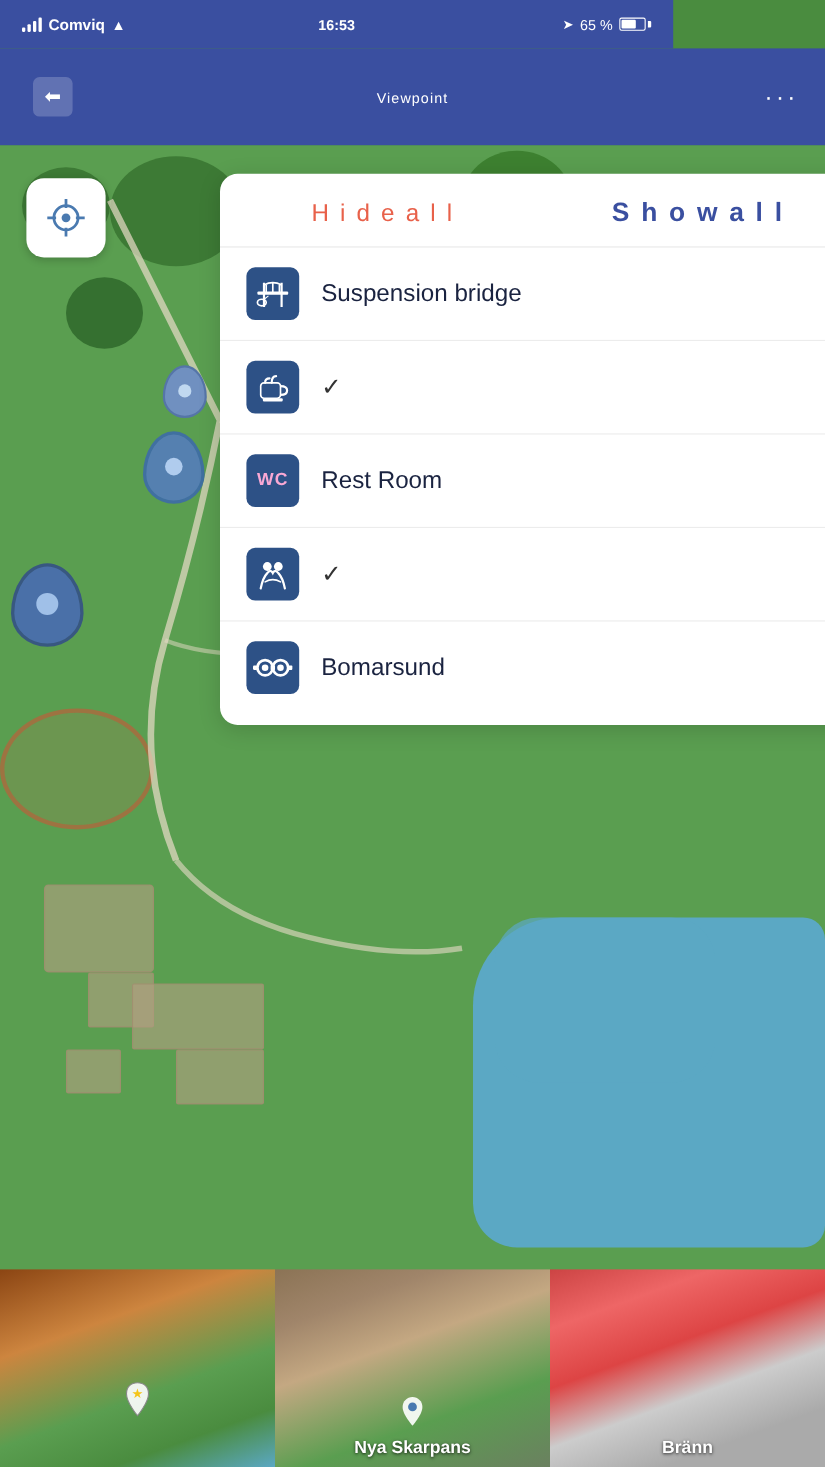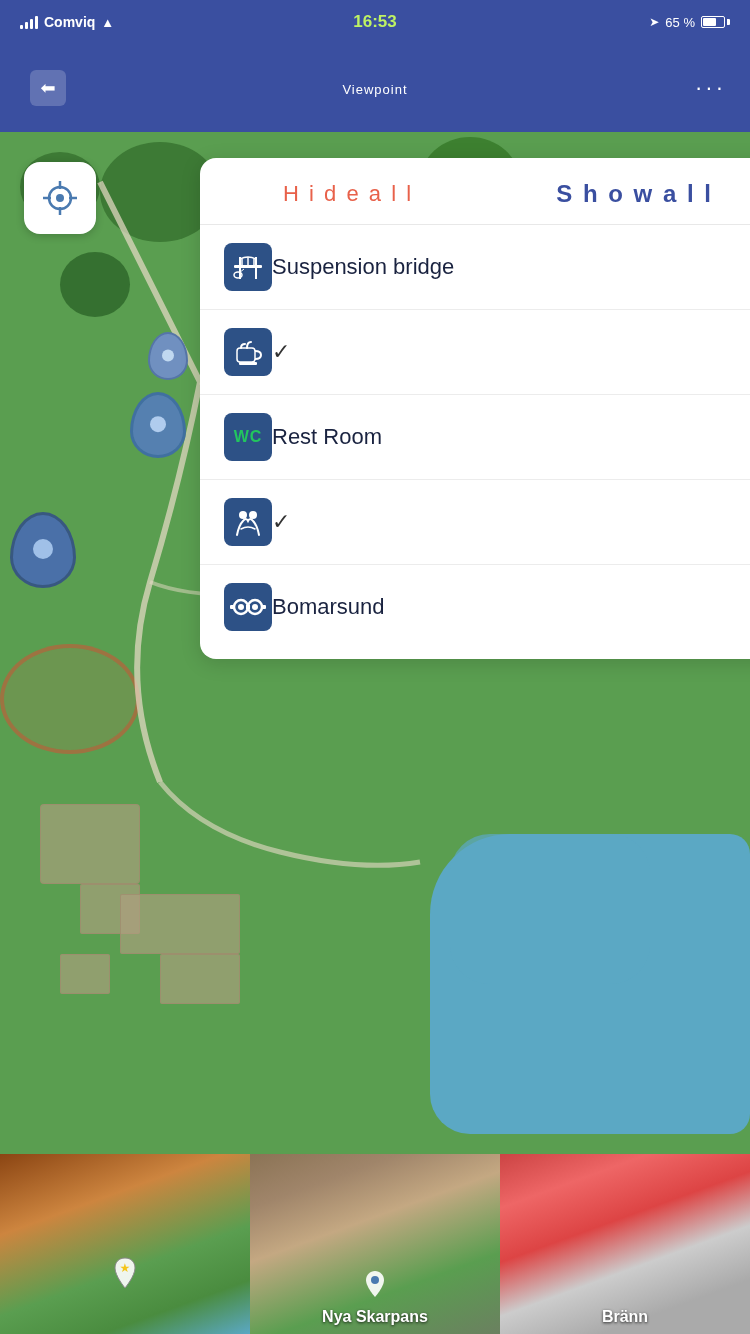--- a/index.html
+++ b/index.html
@@ -8,21 +8,21 @@
       width: 750px;
       height: 1334px;
       overflow: hidden;
       font-family: -apple-system, 'Helvetica Neue', Arial, sans-serif;
       position: relative;
       background: #4a8c3f;
     }
 
     
     .status-bar {
-      width: 750px;
+      width: 612px;
       height: 44px;
       background: #3a4fa0;
       display: flex;
       align-items: center;
       justify-content: space-between;
       padding: 0 20px;
       position: relative;
       z-index: 100;
     }
     .status-left {
@@ -41,22 +41,22 @@
     }
     .signal-bar {
       width: 3px;
       background: white;
       border-radius: 1px;
     }
     .wifi-icon {
       font-size: 13px;
     }
     .status-center {
-      color: #bef264;
-      font-size: 17px;
+      color: #ffffff;
+      font-size: 13px;
       font-weight: 600;
       position: absolute;
       left: 50%;
       transform: translateX(-50%);
     }
     .status-right {
       display: flex;
       align-items: center;
       gap: 6px;
       color: white;
@@ -287,22 +287,23 @@
     }
 
     .filter-icon {
       width: 48px;
       height: 48px;
       background: #2d5186;
       border-radius: 8px;
       display: flex;
       align-items: center;
       justify-content: center;
+      margin-right: 20px;
       flex-shrink: 0;
-      color: #22c55e;
+      color: #f9a8d4;
       font-size: 18px;
       font-weight: 700;
     }
 
     .filter-label {
       flex: 1;
       font-size: 22px;
       color: #1a2340;
       font-weight: 400;
     }

